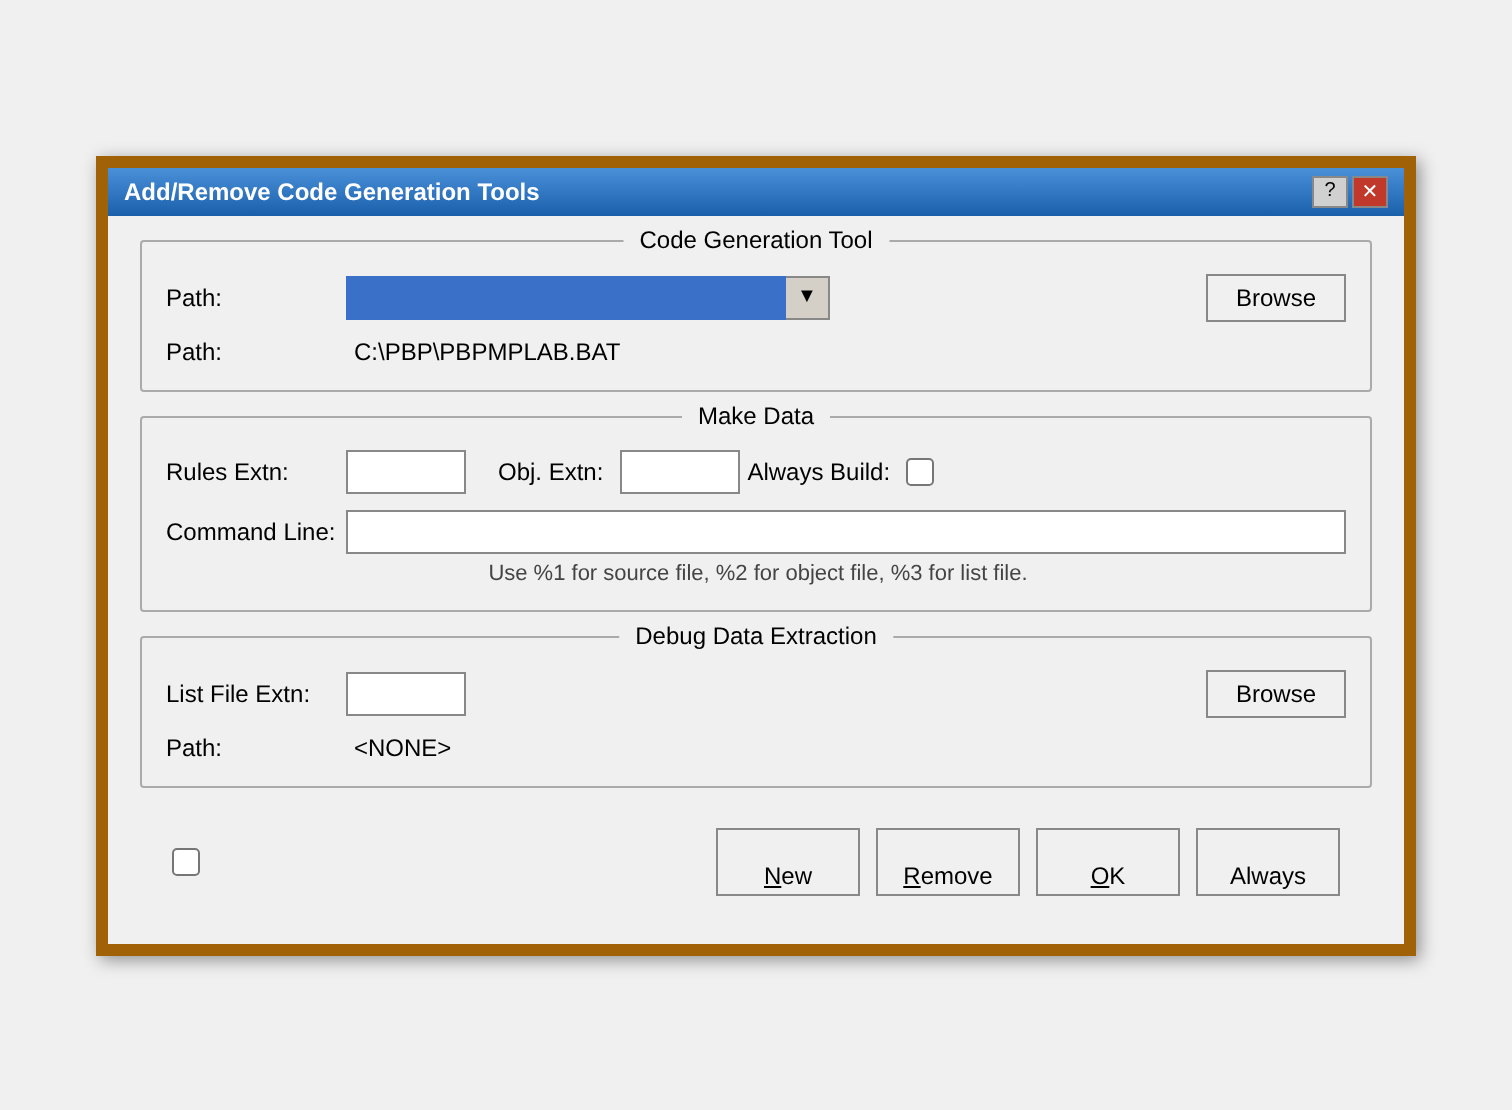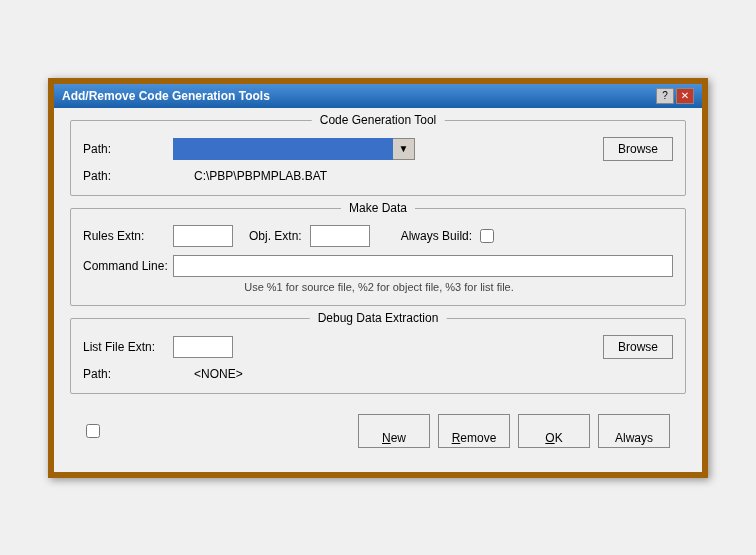--- a/index.html
+++ b/index.html
@@ -145,21 +145,21 @@
       padding: 0 0;
     }
 
     .path-row {
       display: flex;
       margin-top: 4px;
     }
 
     .path-value {
       font-size: 12px;
-      margin-left: 21px;
+      margin-left: 4px;
     }
 
     .make-rules-row {
       display: flex;
       align-items: center;
       margin-bottom: 8px;
       gap: 0;
     }
 
     .text-input {
@@ -174,21 +174,21 @@
     .text-input-small {
       width: 60px;
     }
 
     .text-input-large {
       flex: 1;
       width: 100%;
     }
 
     .always-build-label {
-      margin-left: 31px;
+      margin-left: 4px;
       margin-right: 8px;
       font-size: 12px;
     }
 
     .checkbox {
       width: 14px;
       height: 14px;
       border: 1px solid #888;
       background: white;
       cursor: pointer;

